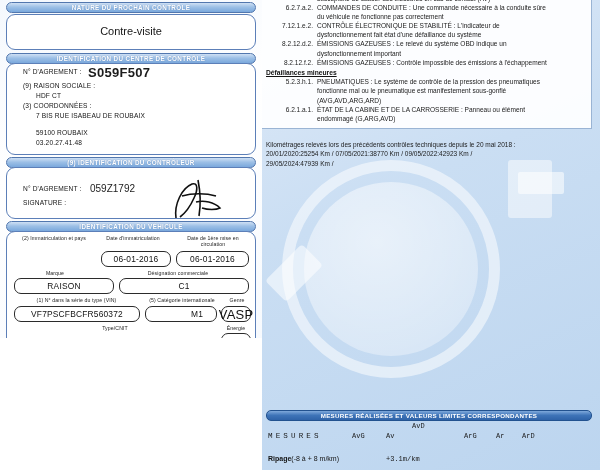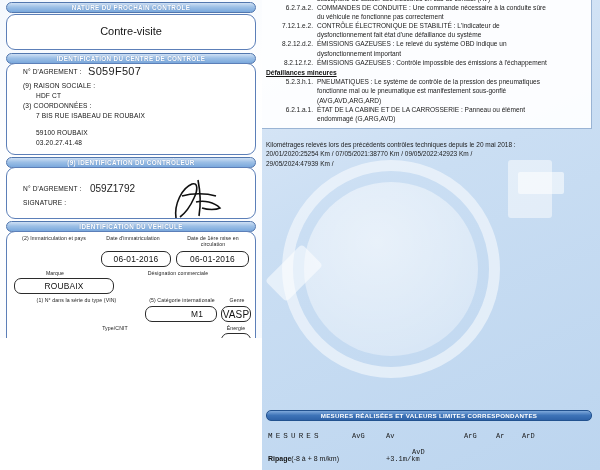--- a/index.html
+++ b/index.html
@@ -34,21 +34,21 @@
 
   
   .pill{position:absolute;border:1px solid #2b2b2b;border-radius:7px;
         box-sizing:border-box;background:#fff;text-align:center;
         font-size:8.4px;color:#111;display:flex;align-items:center;
         justify-content:center;letter-spacing:.2px;}
   .boxdoc{position:absolute;border:1px solid #2b2b2b;border-radius:6px;
         box-sizing:border-box;background:#fff;text-align:center;
         font-size:6.1px;color:#141414;line-height:9px;padding:5px 4px;}
 
-  .big{font-size:11px;font-weight:400;letter-spacing:.3px;}
+  .big{font-size:13px;font-weight:700;letter-spacing:.3px;}
   .mid{font-size:10px;}
   .km{position:absolute;width:250px;left:6px;text-align:center;
       font-size:11px;color:#141414;letter-spacing:.5px;}
 
   
   #right{position:absolute;left:262px;top:0;width:338px;height:470px;
          background:#c9ddf2;overflow:hidden;}
   #right .rwash{position:absolute;inset:0;
       background:linear-gradient(155deg,#dfeaf8 0%,#cadef3 40%,#bcd5ef 100%);}
   
@@ -135,27 +135,29 @@
 
     <div class="lbl" style="left:13px;top:235px;width:82px;">(2) Immatriculation et pays</div>
     <div class="lbl" style="left:98px;top:235px;width:70px;">Date d'immatriculation</div>
     <div class="lbl" style="left:175px;top:235px;width:76px;">Date de 1ère mise en circulation</div>
 
     <div class="pill" style="left:101px;top:251px;width:70px;height:16px;">06-01-2016</div>
     <div class="pill" style="left:176px;top:251px;width:73px;height:16px;">06-01-2016</div>
 
     <div class="lbl" style="left:14px;top:270px;width:82px;">Marque</div>
     <div class="lbl" style="left:113px;top:270px;width:130px;">Désignation commerciale</div>
-    <div class="pill" style="left:14px;top:278px;width:100px;height:16px;">ROUBAIX</div>
+    <div class="pill" style="left:14px;top:278px;width:100px;height:16px;">RAISON</div>
+    <div class="pill" style="left:119px;top:278px;width:130px;height:16px;">C1</div>
 
     <div class="lbl" style="left:14px;top:297px;width:125px;">(1) N° dans la série du type (VIN)</div>
     <div class="lbl" style="left:143px;top:297px;width:78px;">(5) Catégorie internationale</div>
     <div class="lbl" style="left:222px;top:297px;width:30px;">Genre</div>
+    <div class="pill" style="left:14px;top:306px;width:126px;height:16px;">VF7PSCFBCFR560372</div>
     <div class="pill" style="left:145px;top:306px;width:72px;height:16px;padding-left:32px;">M1</div>
-    <div class="pill" style="left:221px;top:306px;width:30px;height:16px;font-size:10px;">VASP</div>
+    <div class="pill" style="left:221px;top:306px;width:30px;height:16px;font-size:13px;">VASP</div>
 
     <div class="lbl" style="left:60px;top:325px;width:110px;">Type/CNIT</div>
     <div class="lbl" style="left:220px;top:325px;width:32px;">Énergie</div>
     <div class="pill" style="left:221px;top:333px;width:30px;height:16px;">ES</div>
 
     <div class="lbl" style="left:14px;top:352px;width:237px;">Document(s) présenté(s)</div>
     <div class="boxdoc" style="left:14px;top:361px;width:237px;height:36px;">Photocopie du certificat d'immatriculation visée par un commissaire-priseur ou un huissier de justice</div>
 
     <div class="bar" style="top:416px;">(4) KILOMÉTRAGE RELEVÉ</div>
     <div class="card" style="top:426px;height:30px;"></div>
@@ -214,21 +216,21 @@
       <div>Kilométrages relevés lors des précédents contrôles techniques depuis le 20 mai 2018 :</div>
       <div>20/01/2020:25254 Km / 07/05/2021:38770 Km / 09/05/2022:42923 Km /</div>
       <div>29/05/2024:47939 Km /</div>
     </div>
 
     <div class="rbar" style="top:410px;">MESURES RÉALISÉES ET VALEURS LIMITES CORRESPONDANTES</div>
 
     <div id="measTitle">MESURES</div>
     <div class="mrow" style="left:90px;top:432px;">AvG</div>
     <div class="mrow" style="left:124px;top:432px;">Av</div>
-    <div class="mrow" style="left:150px;top:448px;">AvD</div>
+    <div class="mrow" style="left:150px;top:422px;">AvD</div>
     <div class="mrow" style="left:202px;top:432px;">ArG</div>
     <div class="mrow" style="left:234px;top:432px;">Ar</div>
     <div class="mrow" style="left:260px;top:432px;">ArD</div>
 
     <div class="mlabel" style="left:6px;top:455px;">
       <b>Ripage</b><span>(-8 à + 8 m/km)</span>
     </div>
     <div class="mrow" style="left:124px;top:455px;">+3.1m/km</div>
   </div>
 

